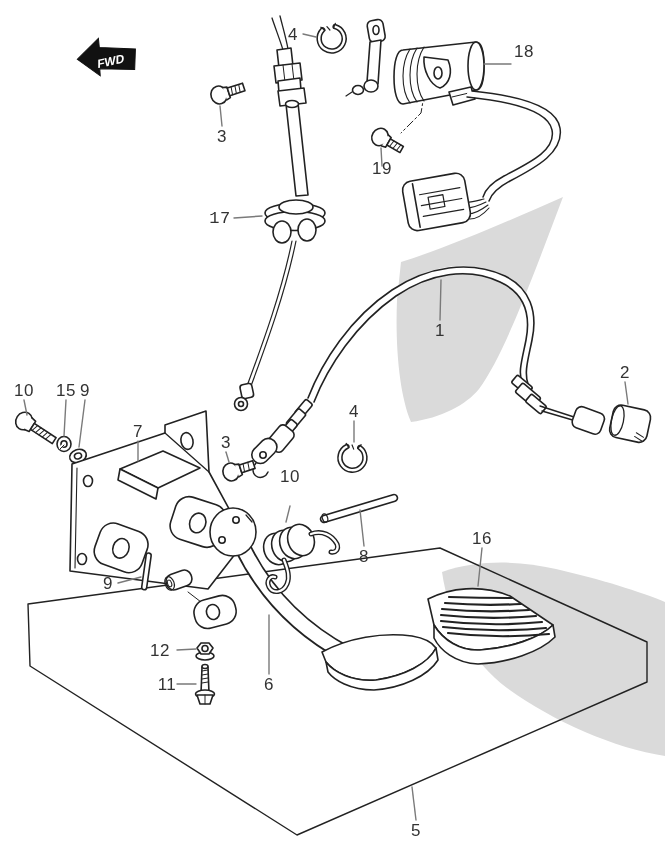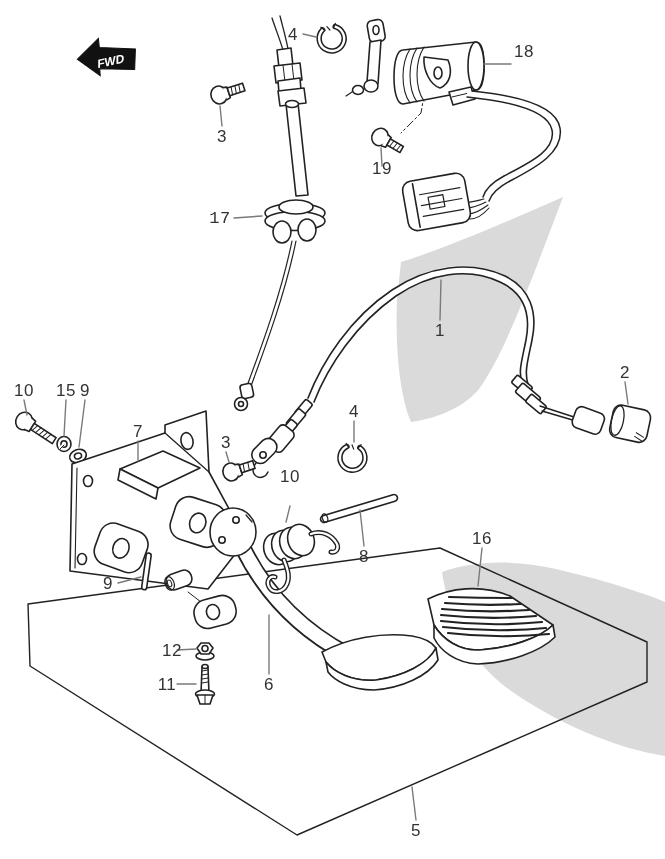--- a/index.html
+++ b/index.html
@@ -341,18 +341,18 @@
       <div class="callout" style="left: 24px; top: 390px;">10</div>
       <div class="callout" style="left: 66px; top: 390px; text-align: right;">15</div>
       <div class="callout" style="left: 85px; top: 390px;">9</div>
       <div class="callout" style="left: 138px; top: 431px;">7</div>
       <div class="callout" style="left: 226px; top: 442px;">3</div>
       <div class="callout" style="left: 354px; top: 411px;">4</div>
       <div class="callout" style="left: 290px; top: 476px;">10</div>
       <div class="callout" style="left: 364px; top: 556px;">8</div>
       <div class="callout" style="left: 482px; top: 538px;">16</div>
       <div class="callout" style="left: 108px; top: 583px;">9</div>
-      <div class="callout" style="left: 172px; top: 650px;">12</div>
+      <div class="callout" style="left: 160px; top: 650px;">12</div>
       <div class="callout" style="left: 167px; top: 684px;">11</div>
       <div class="callout" style="left: 269px; top: 684px;">6</div>
       <div class="callout" style="left: 416px; top: 830px;">5</div>
     </div>
 </div>
 
 </body></html>

